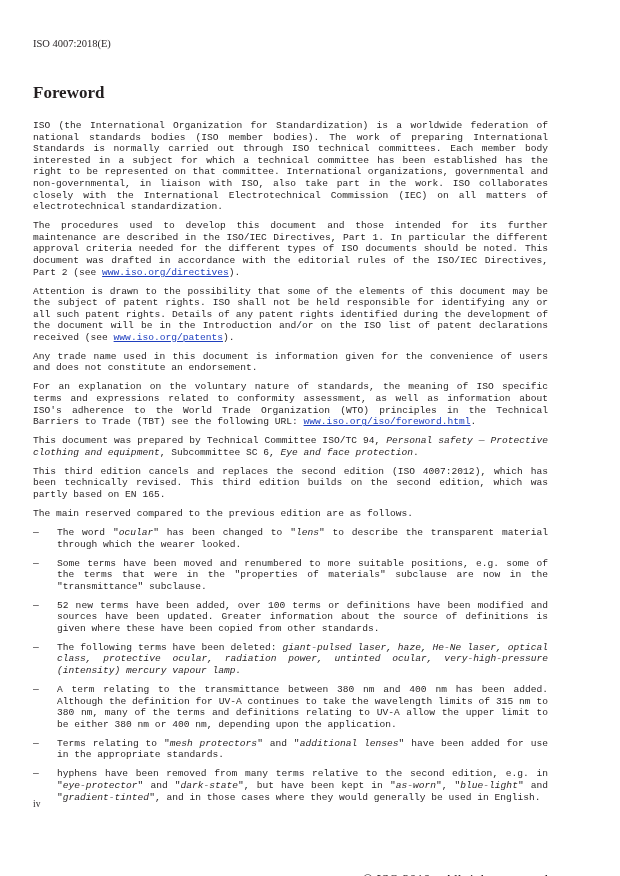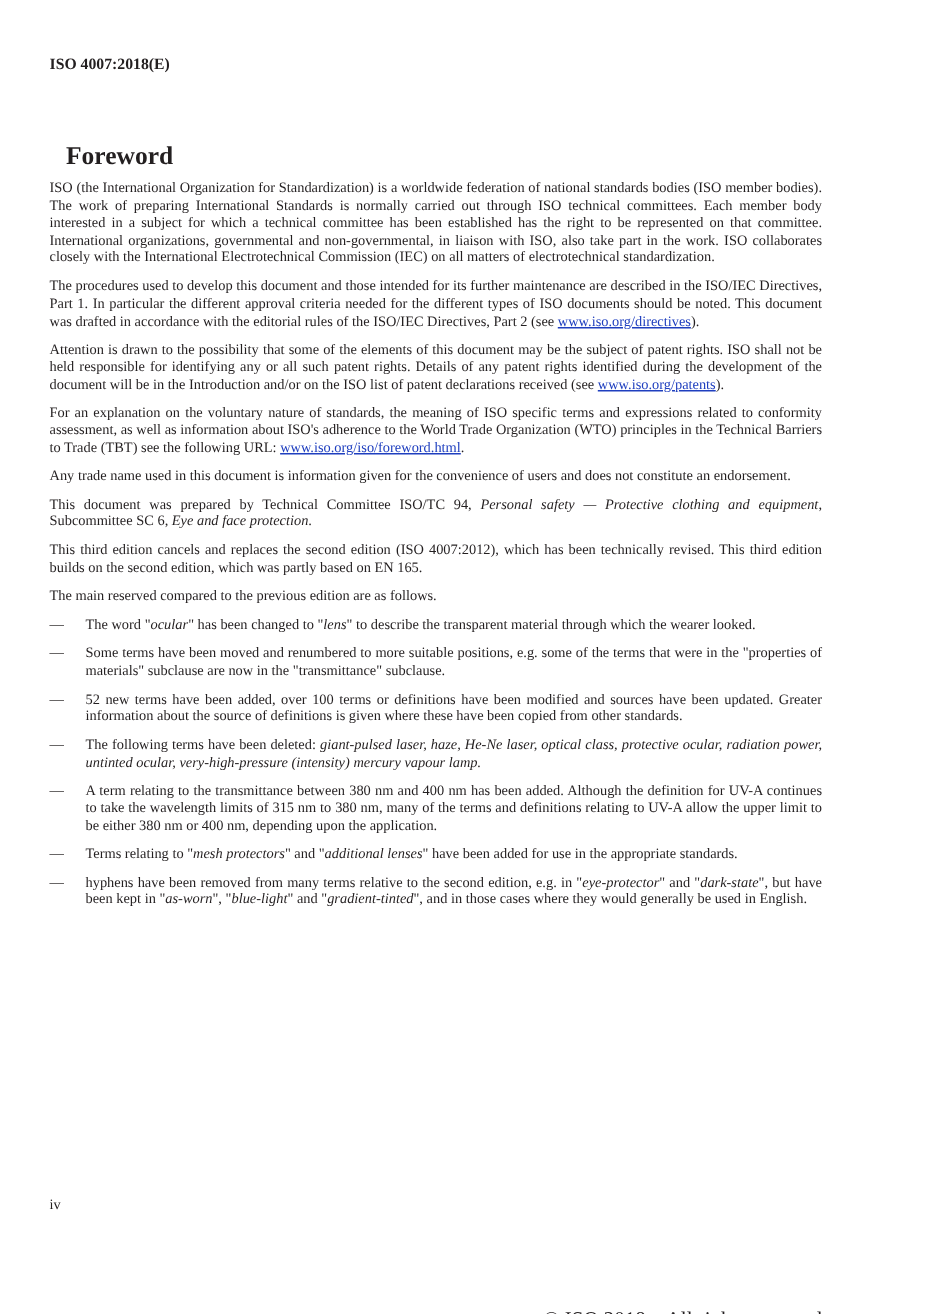--- a/index.html
+++ b/index.html
@@ -1,24 +1,24 @@
 <!DOCTYPE html>
 <html><head>
 <meta charset="utf-8">
 <style>
   html, body { margin: 0; padding: 0; background: #ffffff; }
   body { width: 620px; height: 876px; position: relative; overflow: hidden;
          font-family: "DejaVu Serif", "Liberation Serif", serif; color: #231f20; }
   .page { position: absolute; left: 33px; top: 0; width: 515px; }
-  .doc-id { position: absolute; top: 38px; left: 0; font-size: 10.5px; font-weight: bold;
+  .doc-id { position: absolute; top: 38px; left: 0; font-size: 10.5px; font-weight: normal;
             font-family: "Liberation Serif", serif; letter-spacing: 0; }
-  .heading { position: absolute; top: 83px; left: 0; margin: 11px; font-size: 17px; font-weight: bold;
+  .heading { position: absolute; top: 83px; left: 0; margin: 0; font-size: 17px; font-weight: bold;
              font-family: "Liberation Serif", serif; }
   .body { position: absolute; top: 120px; left: 0; width: 515px;
-          font-family: Liberation Serif, serif; font-size: 9.6px; line-height: 11.6px; }
+          font-family: Liberation Mono, monospace; font-size: 9.6px; line-height: 11.6px; }
   .body p { margin: 0 0 7.4px 0; text-align: justify; }
   .body a { color: #1f3fbf; text-decoration: underline; }
   .body em { font-style: italic; }
   ul.changes { list-style: none; margin: 0; padding: 0; }
   ul.changes li { position: relative; padding-left: 24px; margin: 0 0 7.4px 0; text-align: justify; }
   ul.changes li .dash { position: absolute; left: 0; top: 0; }
   .footer-page { position: absolute; top: 799px; left: 0; font-size: 9.5px; font-family: "Liberation Serif", serif; }
   .footer-copy { position: absolute; top: 873px; right: 0; font-size: 14px; font-family: Liberation Serif, serif; }
 </style>
 </head>
@@ -28,23 +28,23 @@
   <div class="doc-id">ISO 4007:2018(E)</div>
   <h1 class="heading">Foreword</h1>
 
   <div class="body">
     <p>ISO (the International Organization for Standardization) is a worldwide federation of national standards bodies (ISO member bodies). The work of preparing International Standards is normally carried out through ISO technical committees. Each member body interested in a subject for which a technical committee has been established has the right to be represented on that committee. International organizations, governmental and non-governmental, in liaison with ISO, also take part in the work. ISO collaborates closely with the International Electrotechnical Commission (IEC) on all matters of electrotechnical standardization.</p>
 
     <p><span>The procedures used to develop this document and those intended for its further maintenance are described in the ISO/IEC Directives, Part 1. In particular the different approval criteria needed for the different types of ISO documents should be noted. This document was drafted in accordance with the editorial rules of the ISO/IEC Directives, Part 2 (see </span><a>www.iso.org/directives</a><span>).</span></p>
 
     <p><span>Attention is drawn to the possibility that some of the elements of this document may be the subject of patent rights. ISO shall not be held responsible for identifying any or all such patent rights. Details of any patent rights identified during the development of the document will be in the Introduction and/or on the ISO list of patent declarations received (see </span><a>www.iso.org/patents</a><span>).</span></p>
 
+    <p>Any trade name used in this document is information given for the convenience of users and does not constitute an endorsement.</p>
+
     <p><span>For an explanation on the voluntary nature of standards, the meaning of ISO specific terms and expressions related to conformity assessment, as well as information about ISO's adherence to the World Trade Organization (WTO) principles in the Technical Barriers to Trade (TBT) see the following URL: </span><a>www.iso.org/iso/foreword.html</a><span>.</span></p>
-
-    <p>Any trade name used in this document is information given for the convenience of users and does not constitute an endorsement.</p>
 
     <p><span>This document was prepared by Technical Committee ISO/TC 94, </span><em>Personal safety — Protective clothing and equipment</em><span>, Subcommittee SC 6, </span><em>Eye and face protection</em><span>.</span></p>
 
     <p>This third edition cancels and replaces the second edition (ISO 4007:2012), which has been technically revised. This third edition builds on the second edition, which was partly based on EN 165.</p>
 
     <p>The main reserved compared to the previous edition are as follows.</p>
 
     <ul class="changes">
       <li>
         <span class="dash">—</span>

